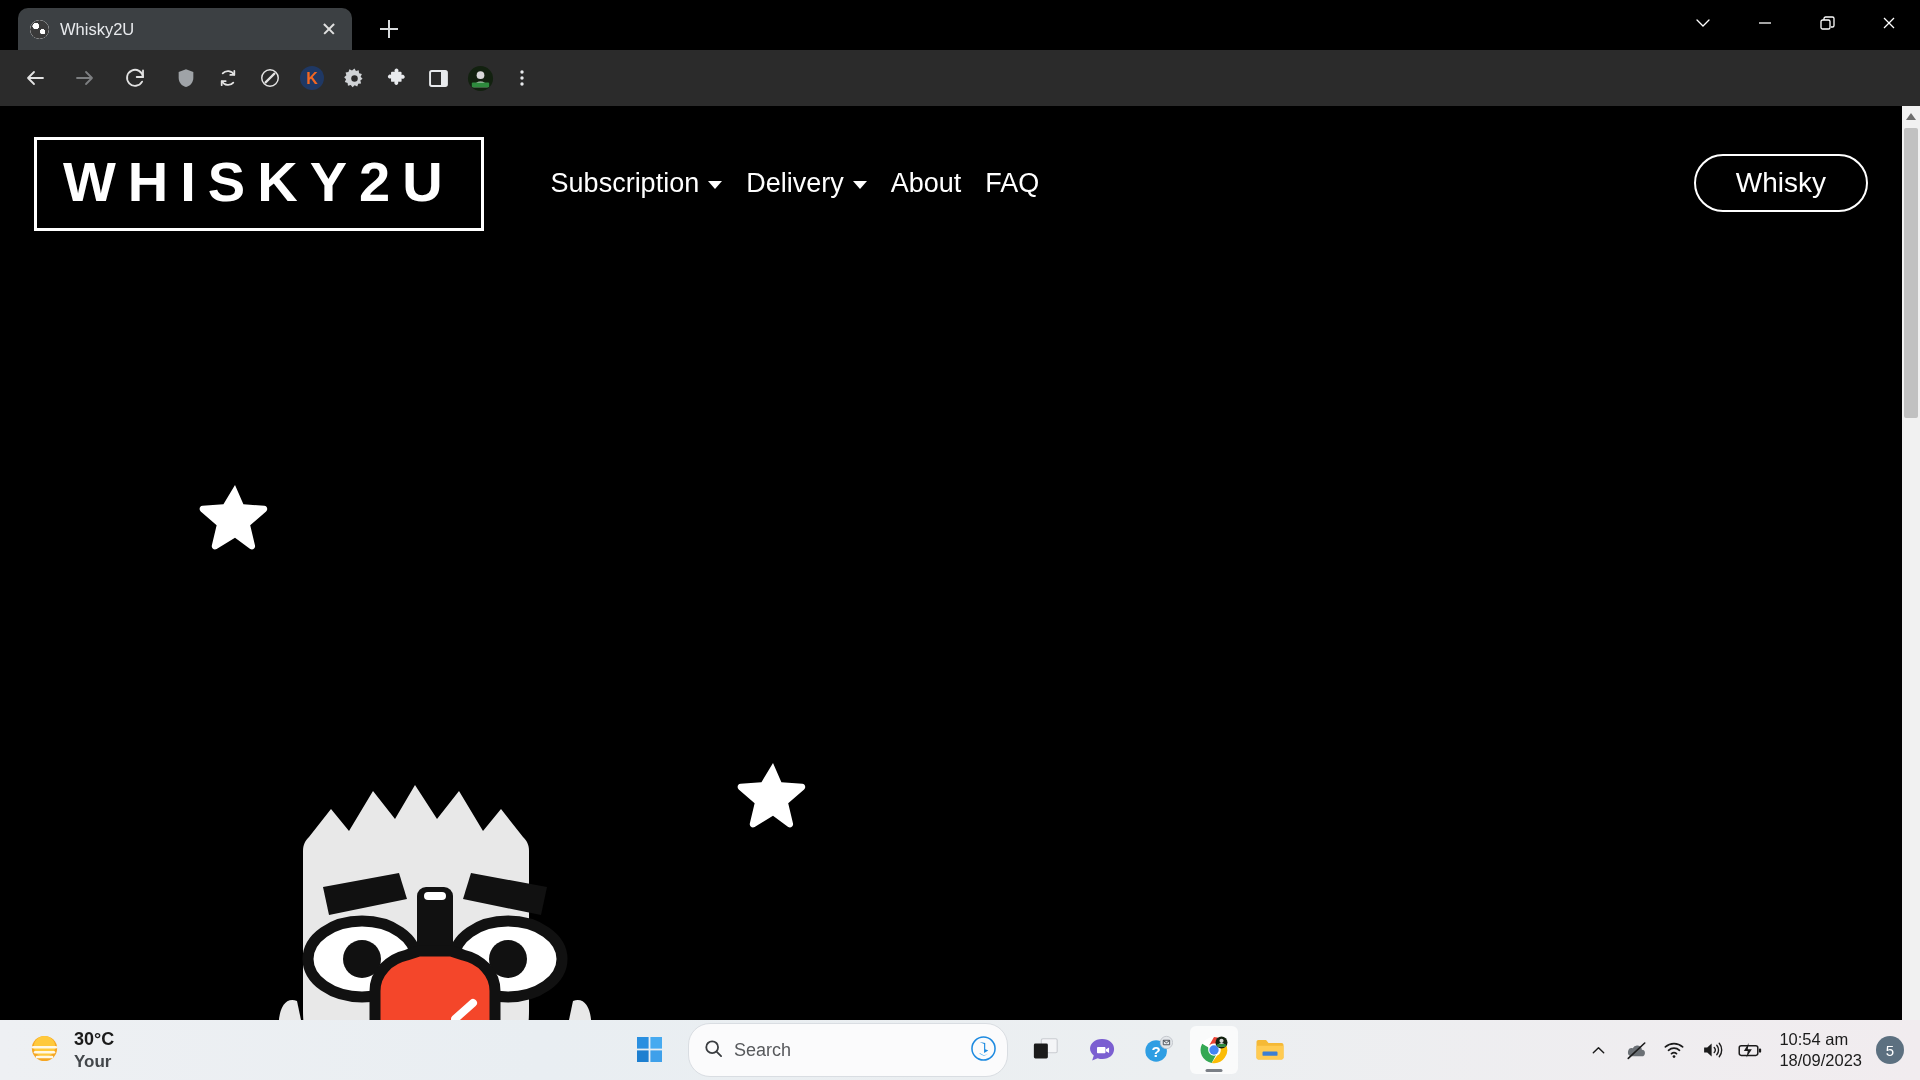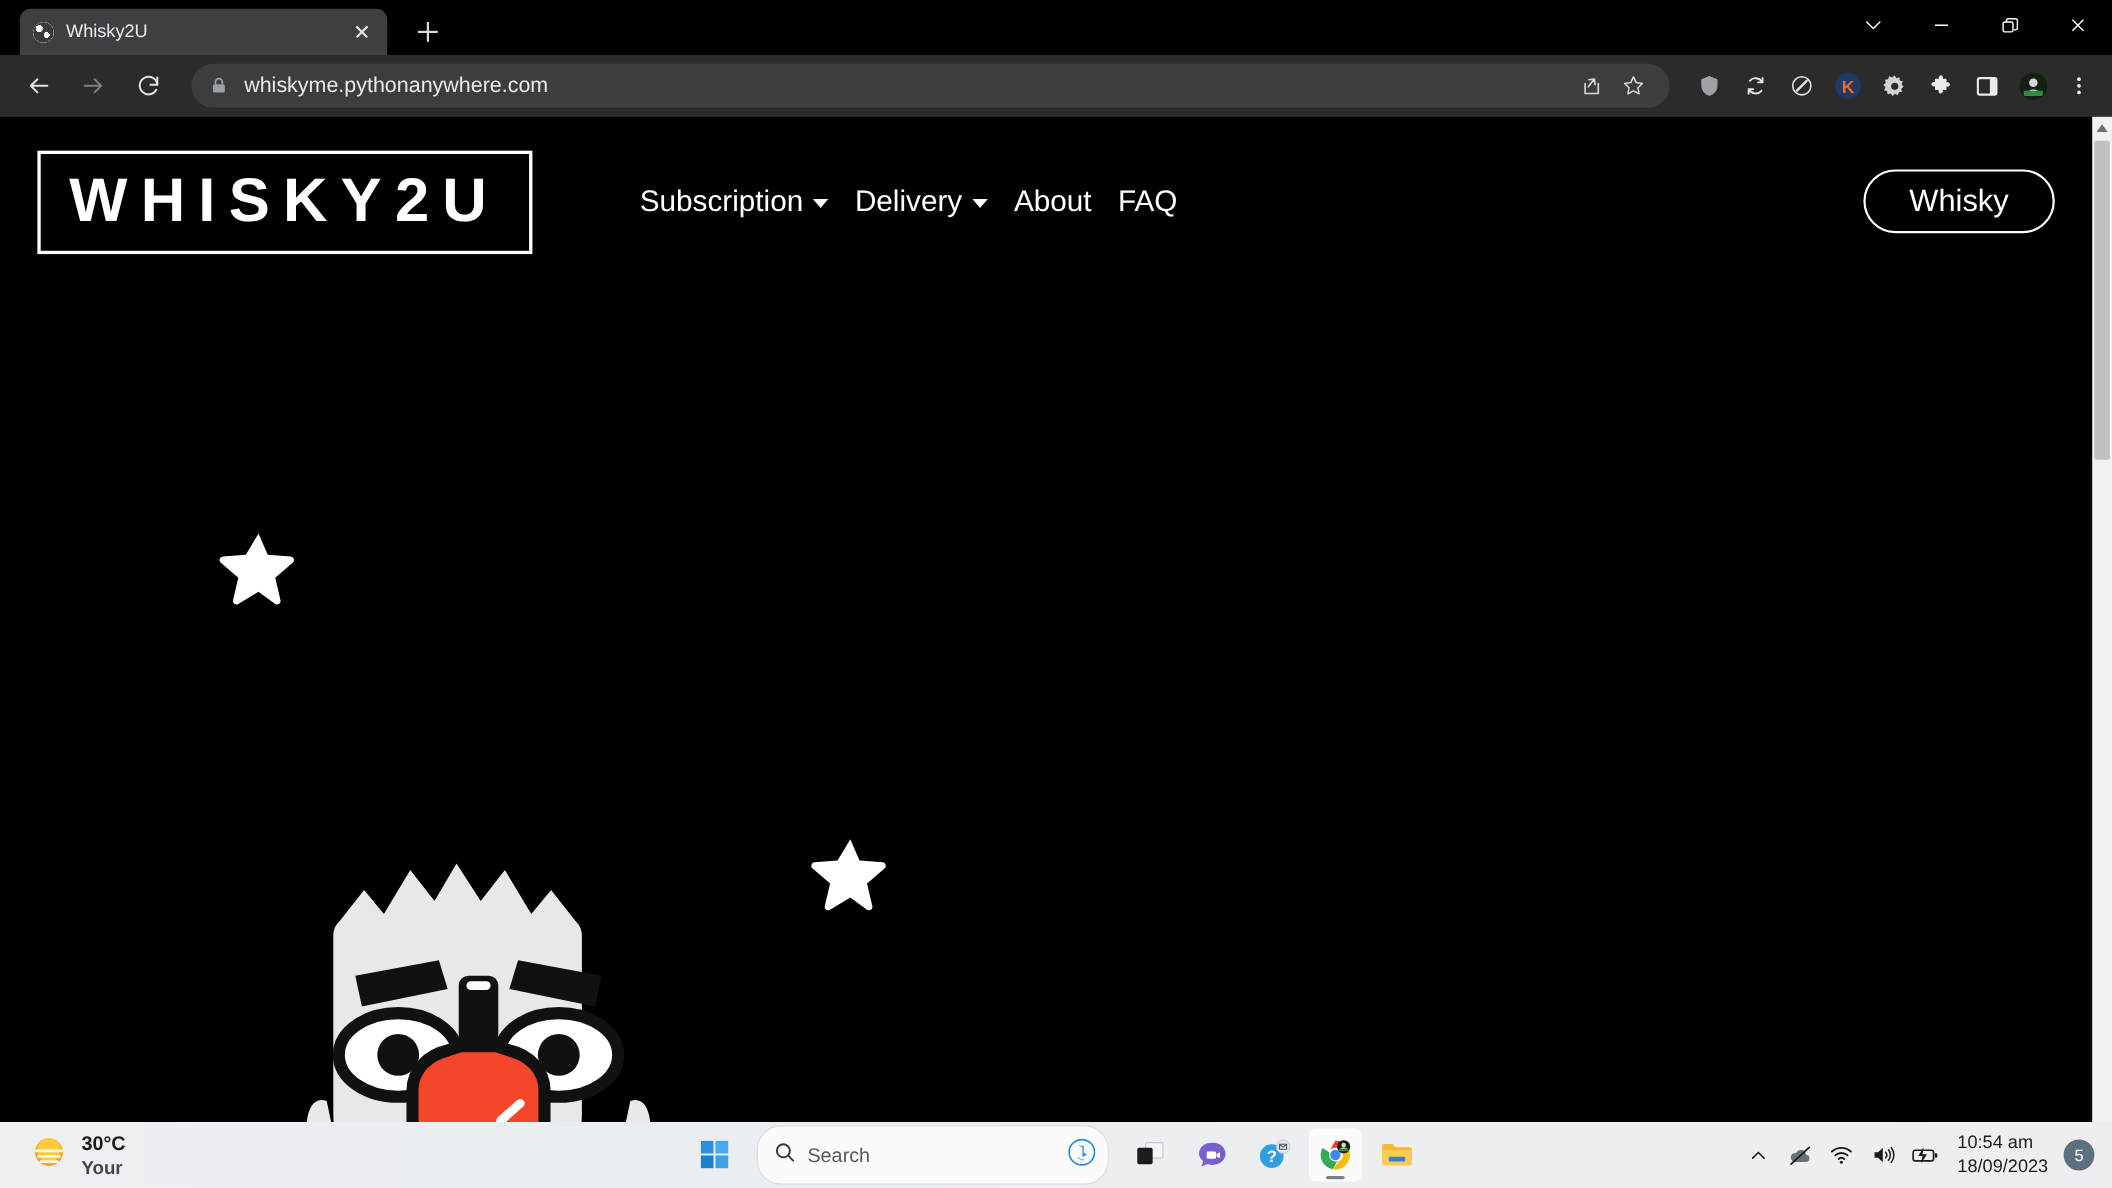--- a/index.html
+++ b/index.html
@@ -4,21 +4,21 @@
 <style>
   * { margin:0; padding:0; box-sizing:border-box; }
   html, body {
     width:1920px; height:1080px;
     overflow:hidden;
     font-family:"Liberation Sans", sans-serif;
     background:#000;
   }
 
   
-  .browser { position:absolute; inset:0; background:#a16207; }
+  .browser { position:absolute; inset:0; background:#fef9c3; }
 
   
   .tabstrip {
     position:absolute; top:0; left:0; width:1920px; height:50px;
     background:#000; display:flex; align-items:flex-end;
   }
   .tab {
     position:relative; margin-left:18px; width:334px; height:42px;
     background:#3c4043; border-radius:10px 10px 0 0;
     display:flex; align-items:center; padding:0 12px; gap:11px;
@@ -112,21 +112,21 @@
   }
   .logo-box {
     border:3px solid #fff; padding:14px 26px 18px; margin-top:6px;
     display:inline-block;
   }
   .logo-text {
     color:#fff; font-size:56px; font-weight:700; letter-spacing:12px;
     line-height:1; white-space:nowrap;
   }
   .site-nav {
-    display:flex; align-items:center; gap:24px; margin-left:98px; margin-top:4px;
+    display:flex; align-items:center; gap:24px; margin-left:67px; margin-top:4px;
   }
   .nav-item {
     color:#fff; font-size:27px; display:flex; align-items:center;
     gap:9px; cursor:pointer; white-space:nowrap;
   }
   .caret {
     width:0; height:0; border-left:7px solid transparent;
     border-right:7px solid transparent; border-top:8px solid #fff;
     margin-top:4px;
   }
@@ -278,40 +278,20 @@
         <path d="M4 12h15M13 6l6 6-6 6" stroke="#7d7f81" stroke-width="1.8" fill="none" stroke-linecap="round" stroke-linejoin="round"></path>
       </svg>
     </div>
     <div class="navbtn">
       <svg width="24" height="24" viewBox="0 0 24 24">
         <path d="M20 11a8 8 0 1 0-.9 4.6" stroke="#e3e3e3" stroke-width="1.8" fill="none" stroke-linecap="round"></path>
         <path d="M20 4.5V11h-6.3" stroke="#e3e3e3" stroke-width="1.8" fill="none" stroke-linecap="round" stroke-linejoin="round"></path>
       </svg>
     </div>
 
-    <div class="omnibox">
-      <span class="lock">
-        <svg width="18" height="18" viewBox="0 0 18 18">
-          <rect x="3.6" y="7.6" width="10.8" height="7.6" rx="1.5" fill="#9aa0a6"></rect>
-          <path d="M5.9 7.6V5.6a3.1 3.1 0 0 1 6.2 0v2" stroke="#9aa0a6" stroke-width="1.6" fill="none"></path>
-        </svg>
-      </span>
-      <span class="url">whiskyme.pythonanywhere.com</span>
-      <span class="omni-icon">
-        <svg width="22" height="22" viewBox="0 0 22 22">
-          <path d="M5 9v9h12v-9" stroke="#d8dadc" stroke-width="1.5" fill="none" stroke-linecap="round" stroke-linejoin="round"></path>
-          <path d="M11 13V4M11 4l-3.6 3.6M11 4l3.6 3.6" stroke="#d8dadc" stroke-width="1.5" fill="none" stroke-linecap="round" stroke-linejoin="round" transform="rotate(38 11 8)"></path>
-        </svg>
-      </span>
-      <span class="omni-icon">
-        <svg width="22" height="22" viewBox="0 0 24 24">
-          <path d="M12 3.2l2.7 5.6 6.1.8-4.4 4.3 1.1 6.1L12 17.1 6.5 20l1.1-6.1L3.2 9.6l6.1-.8z" stroke="#d8dadc" stroke-width="1.5" fill="none" stroke-linejoin="round"></path>
-        </svg>
-      </span>
-    </div>
 
     <div class="ext-area">
       <div class="ext">
         <svg width="22" height="22" viewBox="0 0 24 24">
             <path d="M12 2.4l8 3v6.2c0 5.1-3.4 9-8 10.2-4.6-1.2-8-5.1-8-10.2V5.4z" fill="#9fa3a7"></path>
           </svg>
       </div>
       <div class="ext">
         <svg width="22" height="22" viewBox="0 0 24 24">
           <path d="M18.6 8.4A7.6 7.6 0 0 0 6.2 7" stroke="#e3e3e3" stroke-width="1.9" fill="none" stroke-linecap="round"></path>

